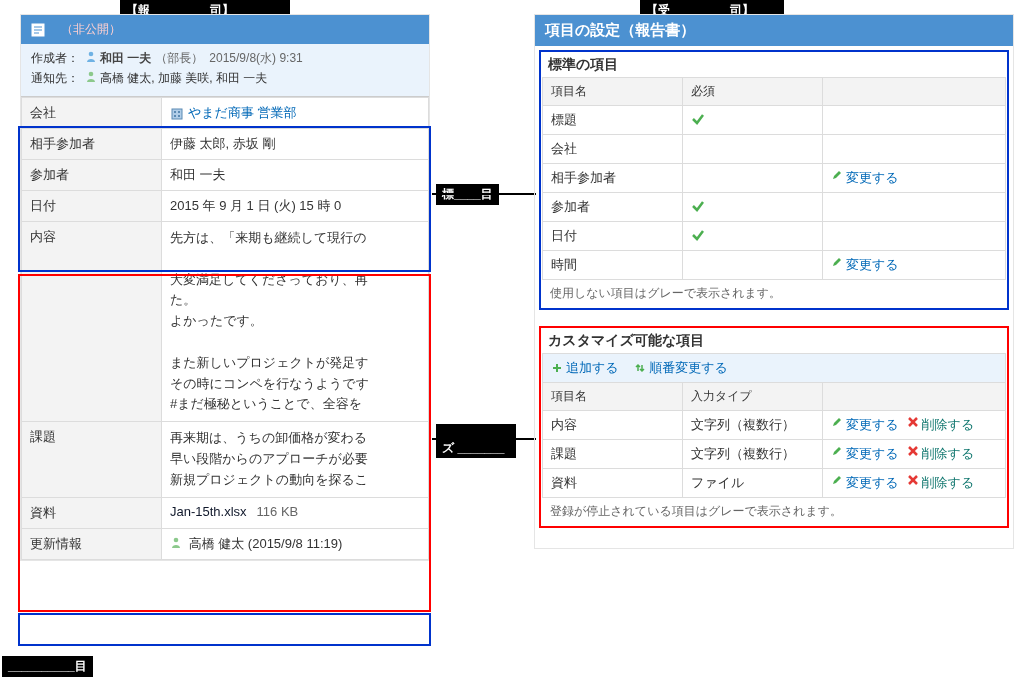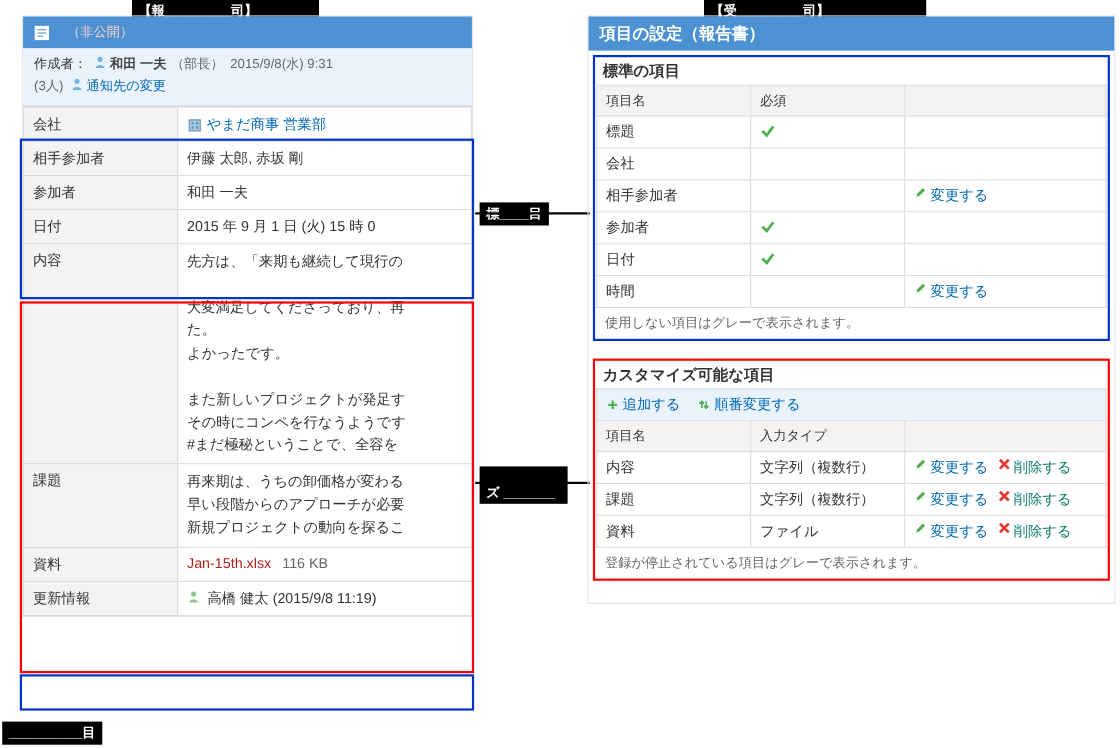--- a/index.html
+++ b/index.html
@@ -16,21 +16,21 @@
   .hidden-label {
     position: absolute;
     background: #000;
     color: #fff;
     padding: 2px 6px;
     font-weight: bold;
     font-size: 12px;
     z-index: 0;
   }
   .hidden-label.top1 { top: 0px;  left: 120px; width: 170px; }
-  .hidden-label.top2 { top: 0px;  left: 640px; width: 202px; }
+  .hidden-label.top2 { top: 0px;  left: 640px; width: 144px; }
   .hidden-label.mid1 { top: 184px; left: 436px; }
   .hidden-label.mid2 { top: 424px; left: 436px; width:80px; height:34px;}
   .hidden-label.bot1 { top: 656px; left: 2px; }
 
   .panel-left {
     position: absolute;
     top: 14px;
     left: 20px;
     width: 410px;
     border: 1px solid #e5e5e5;
@@ -96,21 +96,21 @@
     vertical-align: top;
   }
   .info-table td {
     padding: 6px 8px;
     border: 1px solid #dcdcdc;
     vertical-align: top;
     background: #fff;
   }
   .info-table td .company-icon { display:inline-flex; margin-right:4px; vertical-align:middle;}
   .info-table td .company { color:#0068b7; cursor:pointer;}
-  .file-name { color:#b91c1c; cursor:pointer; margin-right:10px;margin-top:48px;}
+  .file-name { color:#0f172a; cursor:pointer; margin-right:10px;margin-top:48px;}
   .file-size { color:#666; }
   .content-multiline { white-space: pre-wrap; line-height: 1.6; font-size: 13px;}
   
   .outline {
     position: absolute;
     border: 2px solid;
     pointer-events: none;
     z-index: 10;
   }
   .outline.blue1 { border-color: #0033cc; top:126px; left:18px; width:413px; height:146px; }
@@ -224,28 +224,28 @@
         <svg width="12" height="12" viewBox="0 0 12 12">
             <circle cx="6" cy="4" r="2.3" fill="#6fb2e4"></circle>
             <path d="M2 12 C2 8 10 8 10 12 Z" fill="#6fb2e4"></path>
           </svg>
       </span>
       <span class="meta-author-name">和田 一夫</span>
       <span class="meta-author-role">（部長）</span>
       <span class="meta-time">2015/9/8(水) 9:31</span>
     </div>
     <div class="meta-row">
-      <span class="meta-count">(3人)</span>
+      <span class="meta-label">通知先：</span>
       <span class="person-icon">
         <svg width="12" height="12" viewBox="0 0 12 12">
-            <circle cx="6" cy="4" r="2.3" fill="#6fb2e4"></circle>
-            <path d="M2 12 C2 8 10 8 10 12 Z" fill="#6fb2e4"></path>
+            <circle cx="6" cy="4" r="2.3" fill="#8cc98c"></circle>
+            <path d="M2 12 C2 8 10 8 10 12 Z" fill="#8cc98c"></path>
           </svg>
       </span>
-      <span class="link">通知先の変更</span>
+      <span>高橋 健太, 加藤 美咲, 和田 一夫</span>
     </div>
   </div>
 
   <table class="info-table">
     <tbody id="report-rows">
         <tr>
           <th>会社</th>
           <td><span class="company-icon">
               <svg width="14" height="14" viewBox="0 0 14 14">
                 <rect x="2" y="2" width="10" height="10" fill="#b0cde8" stroke="#5b8ab3"></rect>

